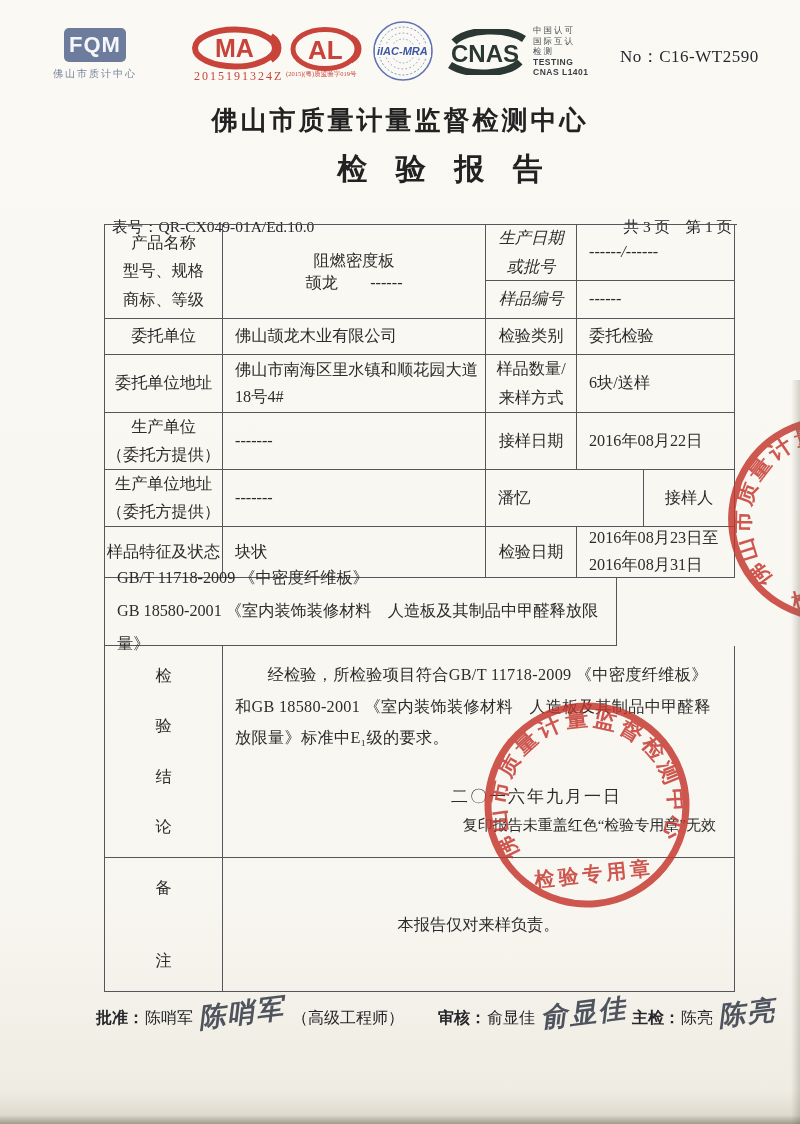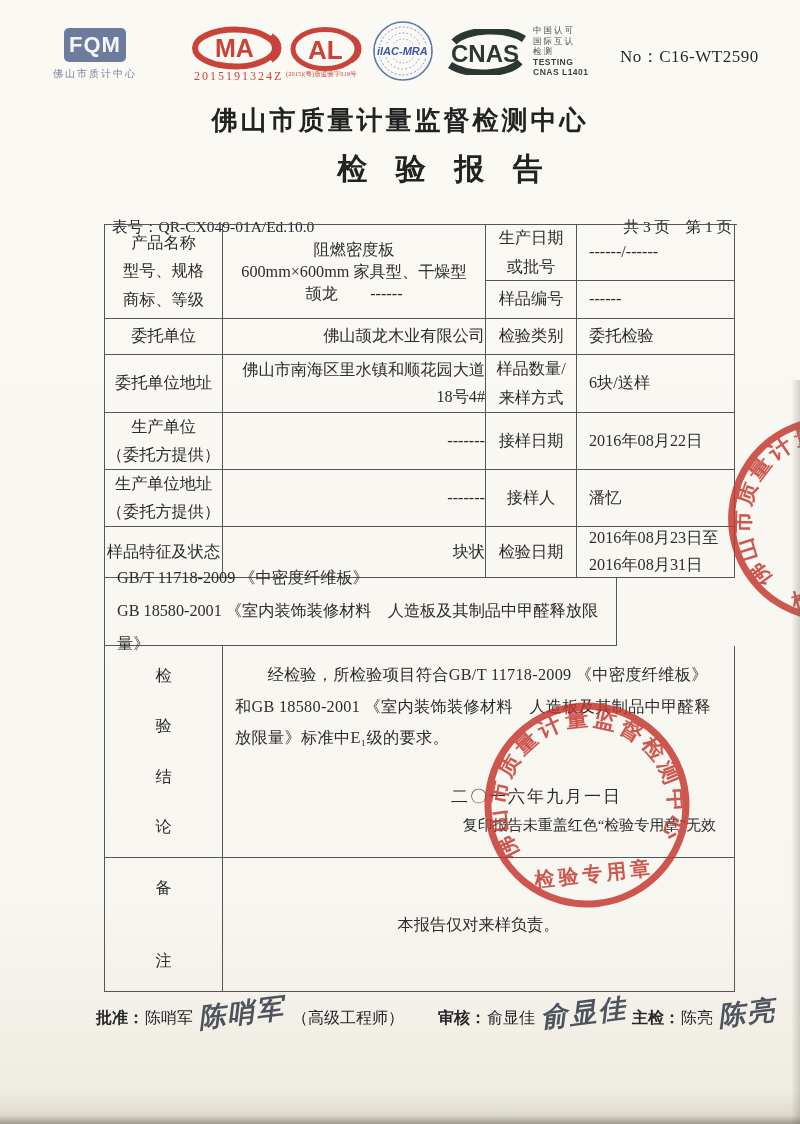--- a/index.html
+++ b/index.html
@@ -40,26 +40,26 @@
   .report-title span{letter-spacing:.95em;margin-right:-.95em;}
   .meta{position:absolute;top:217px;left:112px;width:620px;display:flex;
     justify-content:space-between;font-size:15.5px;color:#26262a;}
 
   
   .tbl{position:absolute;top:224px;left:104px;width:632px;
     border-top:1.4px solid #55555a;border-left:1.4px solid #55555a;font-size:16.2px;}
   .tr{display:flex;}
   .td{box-sizing:border-box;border-right:1.4px solid #55555a;border-bottom:1.4px solid #55555a;
     display:flex;flex-direction:column;justify-content:center;}
-  .c1{width:118px;} .c2{width:263px;text-align:right;} .c3{width:91px;} .c4{width:158px;} .c24{width:512px;}
+  .c1{width:118px;} .c2{width:263px;} .c3{width:91px;} .c4{width:158px;} .c24{width:512px;}
   .lab{align-items:center;text-align:center;line-height:1.75;}
   .val{padding-left:12px;line-height:1.65;}
   .cen{align-items:center;text-align:center;}
   .rblock{width:249px;display:flex;flex-direction:column;}
-  .subrow{display:flex;}
+  .subrow{display:flex;font-style:italic;}
   .h56{height:56px;} .h38{height:38px;} .h94{height:94px;} .h36{height:36px;}
   .h58{height:58px;} .h57{height:57px;} .h51{height:51px;} .h68{height:68px;}
   .h212{height:212px;} .h134{height:134px;}
   .basis .val{line-height:2.05;}
   .vlabel{align-items:center;justify-content:space-between;padding:22px 0;line-height:1;}
   .concl{justify-content:flex-start;padding:14px 14px 0 12px;}
   .concl-text{text-indent:2em;line-height:1.95;letter-spacing:.3px;}
   .concl-date{margin-top:30px;text-align:center;padding-left:118px;font-size:17px;letter-spacing:2px;}
   .concl-note{margin-top:8px;text-align:right;padding-right:4px;font-size:15px;}
   .note-cell{align-items:center;justify-content:center;}
@@ -138,21 +138,20 @@
   <div class="tbl">
 
     <div class="tr">
       <div class="td c1 lab h94">
         <div>产品名称</div>
         <div>型号、规格</div>
         <div>商标、等级</div>
       </div>
       <div class="td c2 cen h94">
         <div>阻燃密度板</div>
-        <div>600mm×600mm 家具型、干燥型</div>
         <div>颉龙　　------</div>
       </div>
       <div class="rblock h94">
         <div class="subrow h56">
           <div class="td c3 lab h56">
             <div>生产日期</div>
             <div>或批号</div>
           </div>
           <div class="td c4 val h56">------/------</div>
         </div>
@@ -189,22 +188,22 @@
       <div class="td c3 lab h57">接样日期</div>
       <div class="td c4 val h57">2016年08月22日</div>
     </div>
 
     <div class="tr">
       <div class="td c1 lab h57">
         <div>生产单位地址</div>
         <div>（委托方提供）</div>
       </div>
       <div class="td c2 val h57">-------</div>
+      <div class="td c4 val h57">潘忆</div>
       <div class="td c3 lab h57">接样人</div>
-      <div class="td c4 val h57">潘忆</div>
     </div>
 
     <div class="tr">
       <div class="td c1 lab h51">样品特征及状态</div>
       <div class="td c2 val h51">块状</div>
       <div class="td c3 lab h51">检验日期</div>
       <div class="td c4 val h51">
         <div>2016年08月23日至</div>
         <div>2016年08月31日</div>
       </div>

